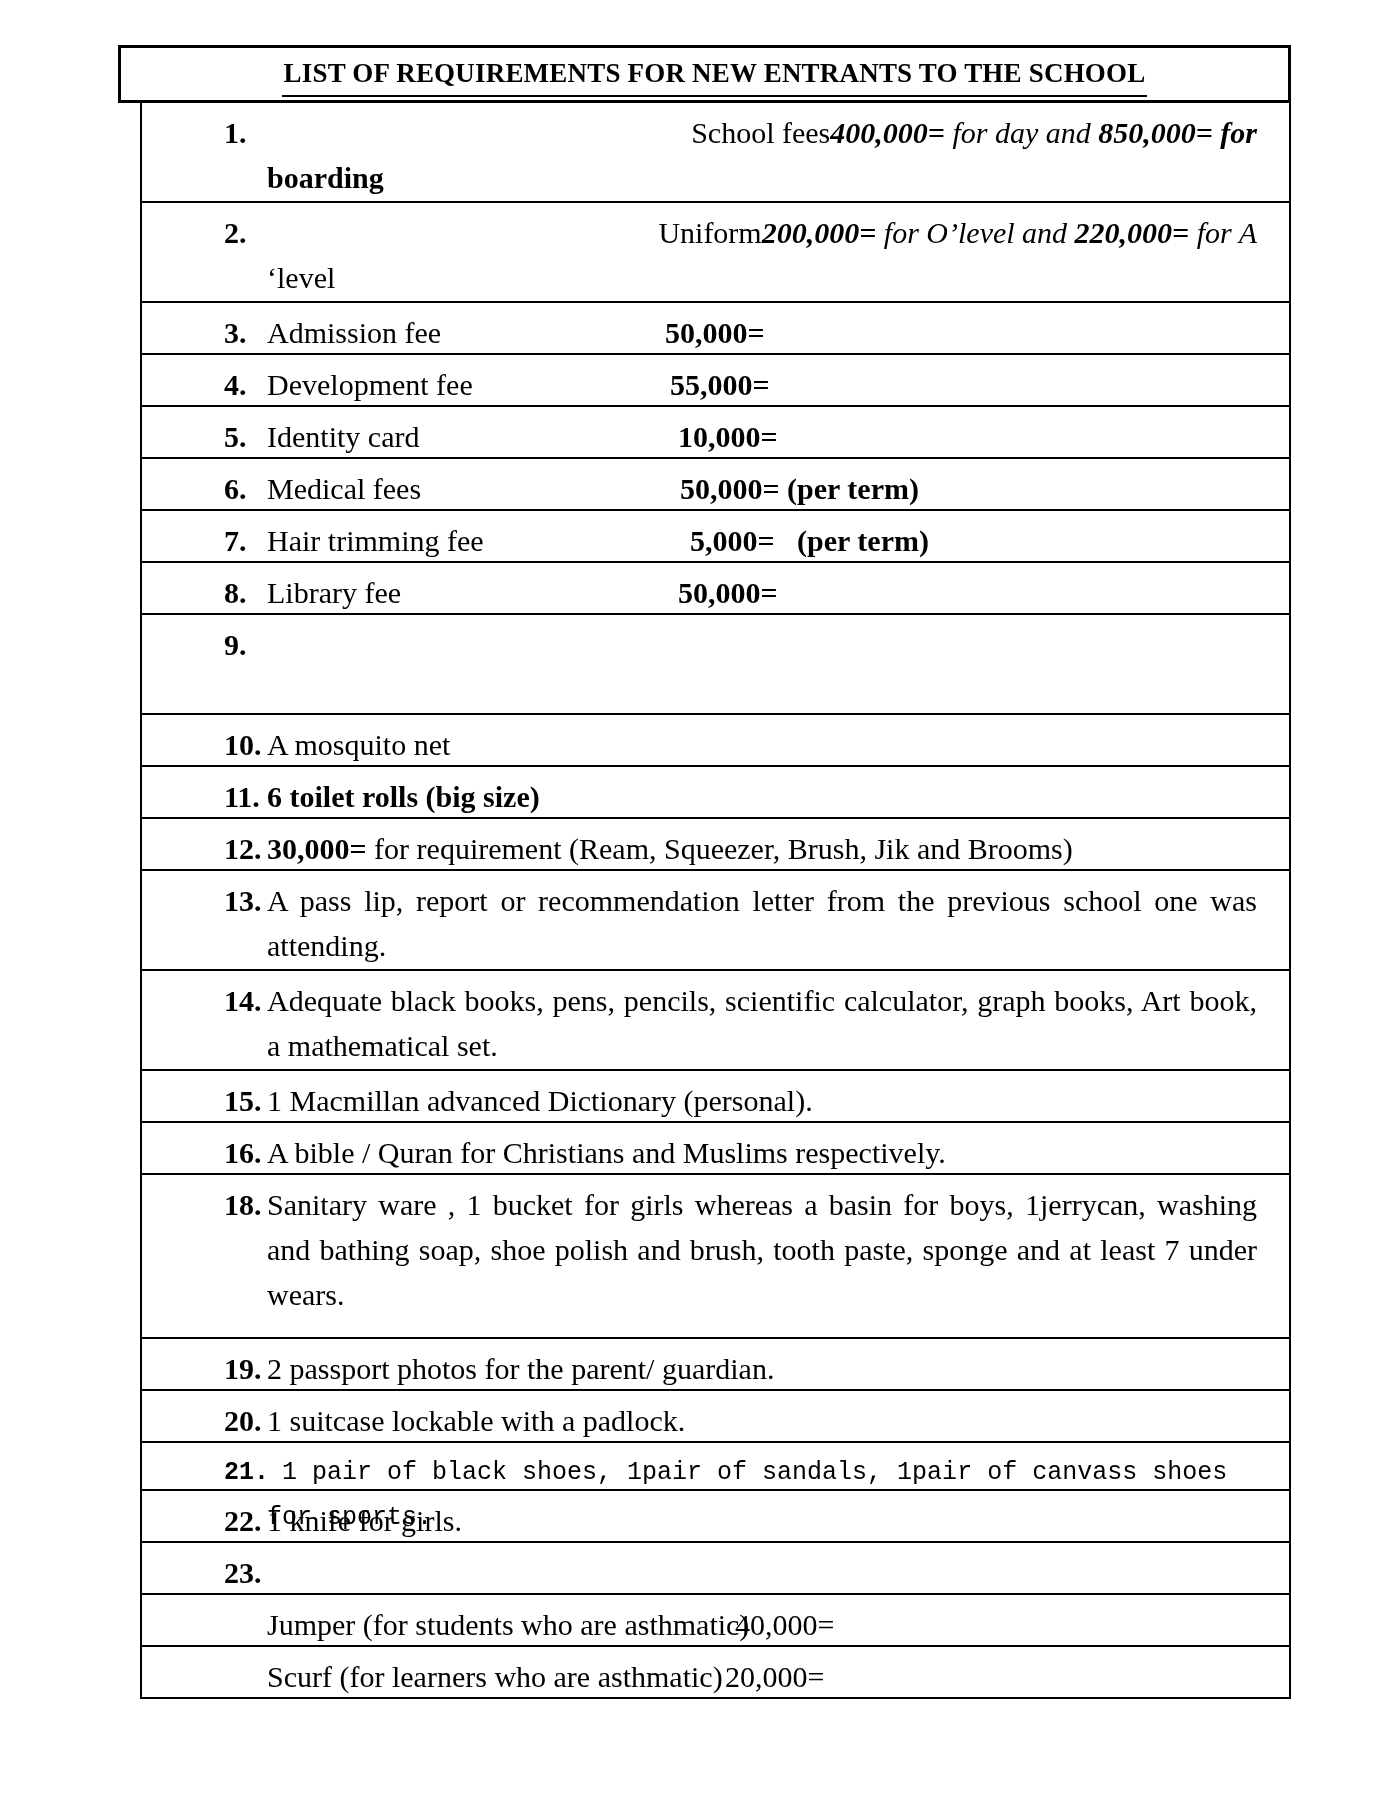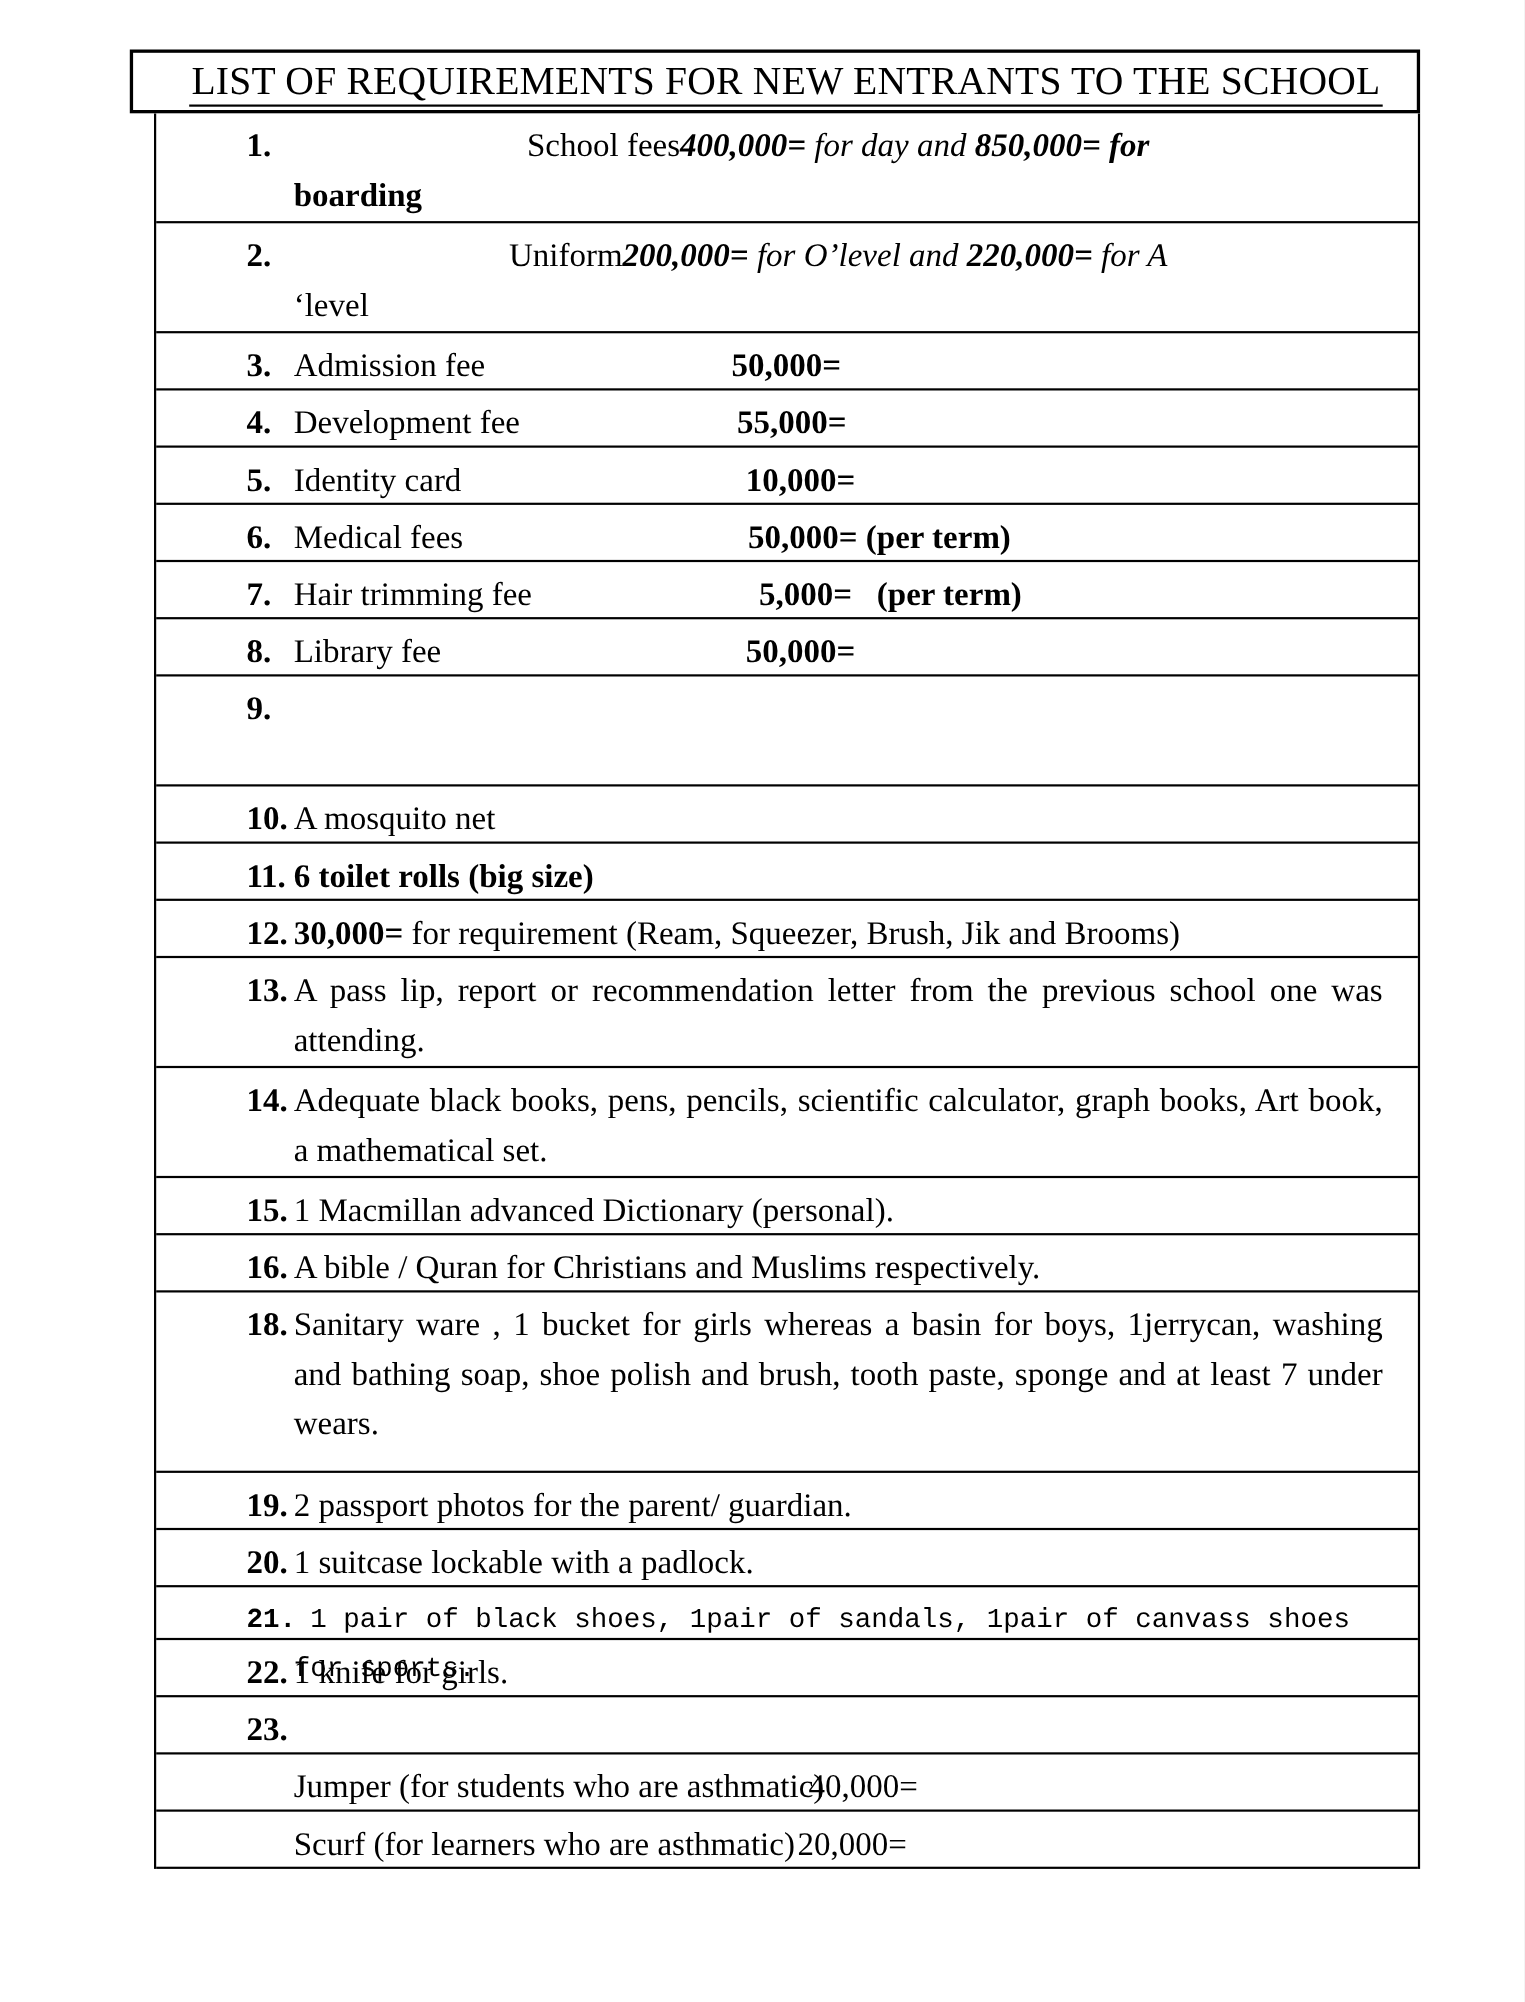--- a/index.html
+++ b/index.html
@@ -7,21 +7,21 @@
   .page {
     position:relative; width:1386px; height:1820px; background:#ffffff;
     font-family:"Liberation Serif", serif; color:#000; overflow:hidden;
   }
   .title-box {
     position:absolute; left:118px; top:45px; width:1173px; height:58px;
     border:3px solid #000; background:#fff; text-align:center; padding-top:4px;
     z-index:2;
   }
   .title {
-    display:inline-block; font-weight:normal; font-size:36px; line-height:42px;
+    display:inline-block; font-weight:bold; font-size:27px; line-height:42px;
     border-bottom:7px double #000; padding:0 2px 1px 2px; letter-spacing:0.2px;
     white-space:nowrap;
     margin-left:20px;
   }
   .table {
     position:absolute; left:140px; top:103px; width:1151px;
     border-left:2.5px solid #000; border-right:2.5px solid #000; background:#fff;
     z-index:1;
   }
   .row {
@@ -34,21 +34,21 @@
   .h3 { height:164px; }
   .hs { height:48px; }
   .row.small { font-size:25px;font-family:Liberation Mono, monospace; }
   .num {
     position:absolute; left:82px; top:7px; font-weight:bold; line-height:45px;
     white-space:pre;
   }
   .seg { white-space:pre-wrap; }
   .seg.b { font-weight:bold; }
   .amount { position:absolute; top:7px; white-space:pre; }
-  .fee2-line1 { display:flex; justify-content:center; }
+  .fee2-line1 { display:flex; justify-content:flex-end; }
   .fee2-line1 .rt { white-space:pre;font-style:italic; }
   .textwrap.justify { text-align:justify; }
 </style>
 </head>
 <body>
 
 <div class="page">
   <div class="title-box">
     <span class="title">LIST OF REQUIREMENTS FOR NEW ENTRANTS TO THE SCHOOL</span>
   </div>

